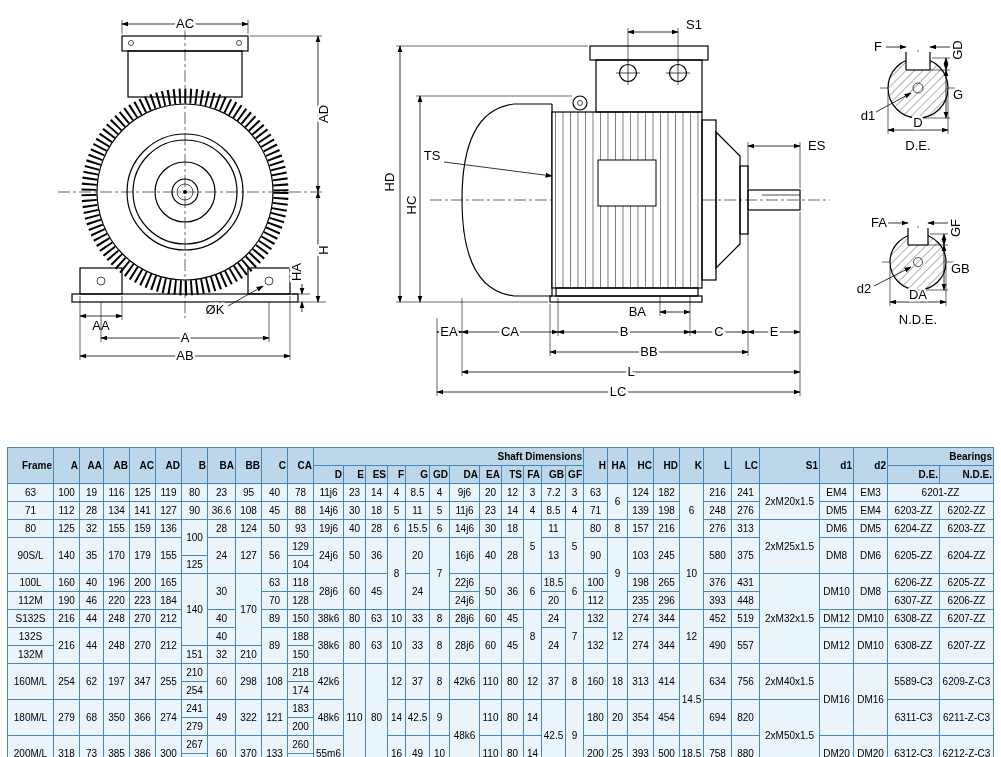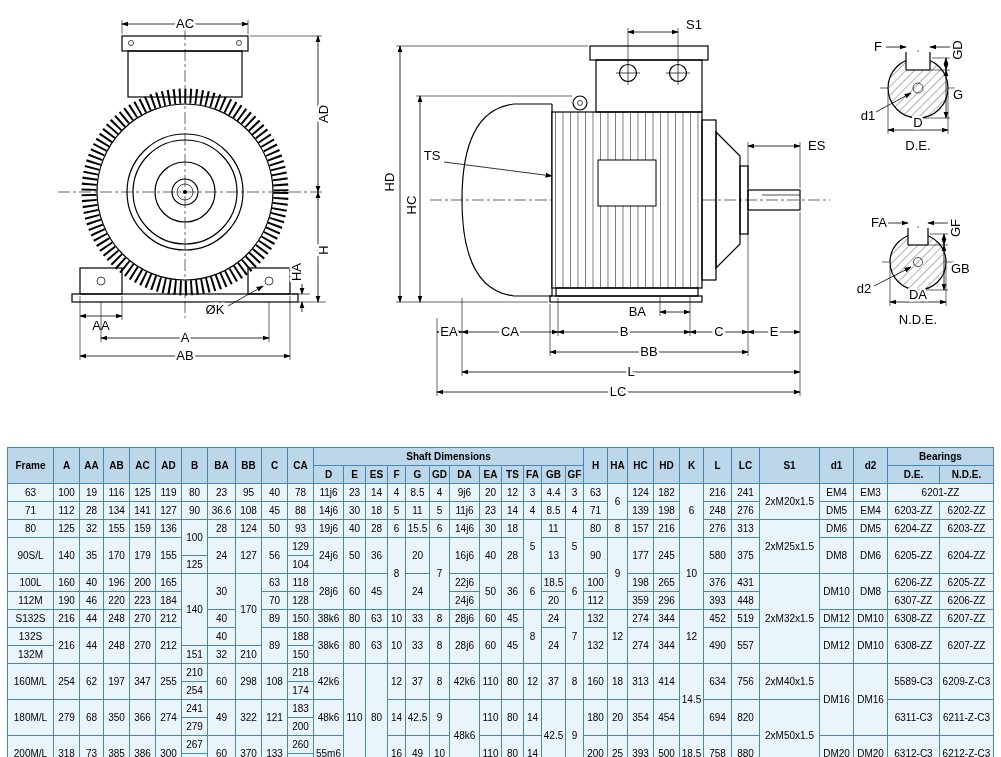--- a/index.html
+++ b/index.html
@@ -9,21 +9,21 @@
   .draw{fill:none;stroke:#000;stroke-width:1.2;}
   .thin{fill:none;stroke:#000;stroke-width:0.7;}
   .cl{fill:none;stroke:#000;stroke-width:0.6;stroke-dasharray:12 3 3 3;}
   .dim{fill:none;stroke:#000;stroke-width:0.8;}
   .ext{fill:none;stroke:#000;stroke-width:0.6;}
   .fins{fill:none;stroke:#000;stroke-width:15;stroke-dasharray:2 3.5;}
   table{border-collapse:collapse;table-layout:fixed;margin:6px auto 0 auto;}
   td,th{border:1px solid #4a86b4;text-align:center;vertical-align:middle;padding:0 1px;
         font-family:"Liberation Sans",sans-serif;font-size:10px;height:17px;overflow:hidden;
         background:#eaf4fb;color:#000;}
-  th{background:#bcd7ea;font-weight:bold;}
+  th{background:#bcd7ea;font-weight:bold;text-align:right;}
 </style>
 </head>
 <body>
 
 <div>
 
 <svg width="1001" height="437" viewBox="0 0 1001 437">
   <defs>
     <marker id="ah" viewBox="0 0 10 10" refX="9" refY="5" markerWidth="9" markerHeight="9" orient="auto-start-reverse">
       <path d="M0,1.5 L10,5 L0,8.5 z" fill="#000"></path>
@@ -350,21 +350,21 @@
           <td>11j6</td>
           <td>23</td>
           <td>14</td>
           <td>4</td>
           <td>8.5</td>
           <td>4</td>
           <td>9j6</td>
           <td>20</td>
           <td>12</td>
           <td>3</td>
-          <td>4.4</td>
+          <td>7.2</td>
           <td>3</td>
           <td>63</td>
           <td rowspan="2">6</td>
           <td>124</td>
           <td>182</td>
           <td rowspan="3">6</td>
           <td>216</td>
           <td>241</td>
           <td rowspan="2">2xM20x1.5</td>
           <td>EM4</td>
@@ -457,21 +457,21 @@
           <td rowspan="2">36</td>
           <td rowspan="4">8</td>
           <td rowspan="2">20</td>
           <td rowspan="4">7</td>
           <td rowspan="2">16j6</td>
           <td rowspan="2">40</td>
           <td rowspan="2">28</td>
           <td rowspan="2">13</td>
           <td rowspan="2">90</td>
           <td rowspan="4">9</td>
-          <td rowspan="2">177</td>
+          <td rowspan="2">103</td>
           <td rowspan="2">245</td>
           <td rowspan="4">10</td>
           <td rowspan="2">580</td>
           <td rowspan="2">375</td>
           <td rowspan="2">DM8</td>
           <td rowspan="2">DM6</td>
           <td rowspan="2">6205-ZZ</td>
           <td rowspan="2">6204-ZZ</td>
         </tr>
         <tr>
@@ -516,21 +516,21 @@
           <td>190</td>
           <td>46</td>
           <td>220</td>
           <td>223</td>
           <td>184</td>
           <td>70</td>
           <td>128</td>
           <td>24j6</td>
           <td>20</td>
           <td>112</td>
-          <td>359</td>
+          <td>235</td>
           <td>296</td>
           <td>393</td>
           <td>448</td>
           <td>6307-ZZ</td>
           <td>6206-ZZ</td>
         </tr>
         <tr>
           <td>S132S</td>
           <td>216</td>
           <td>44</td>

